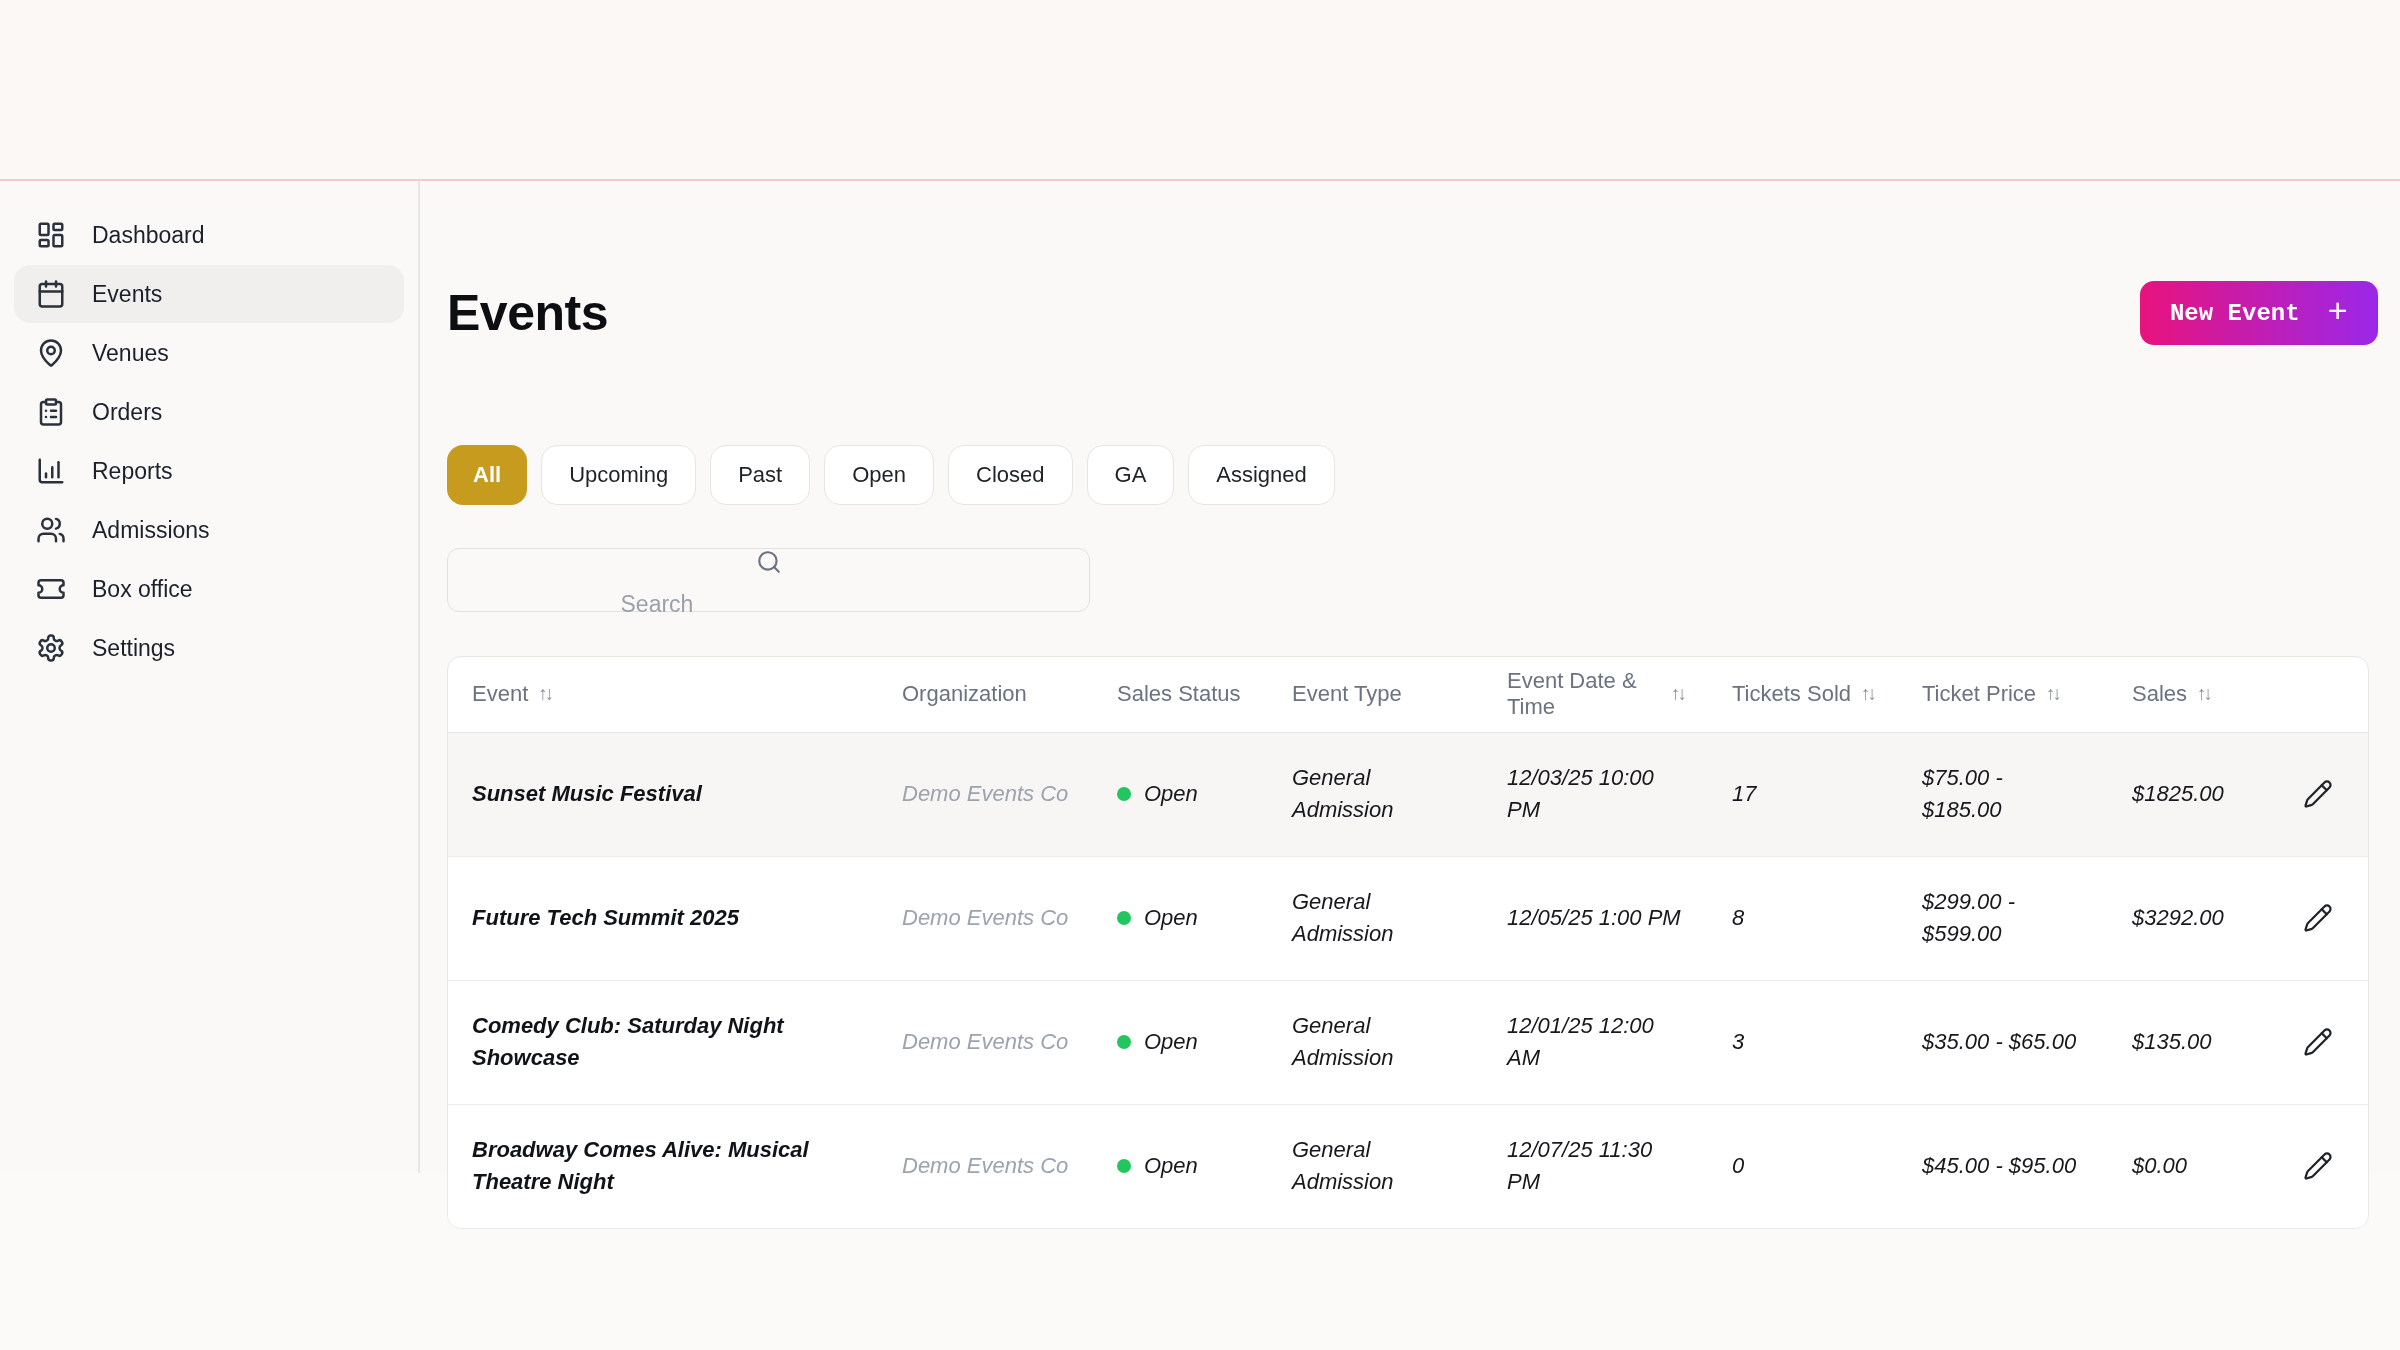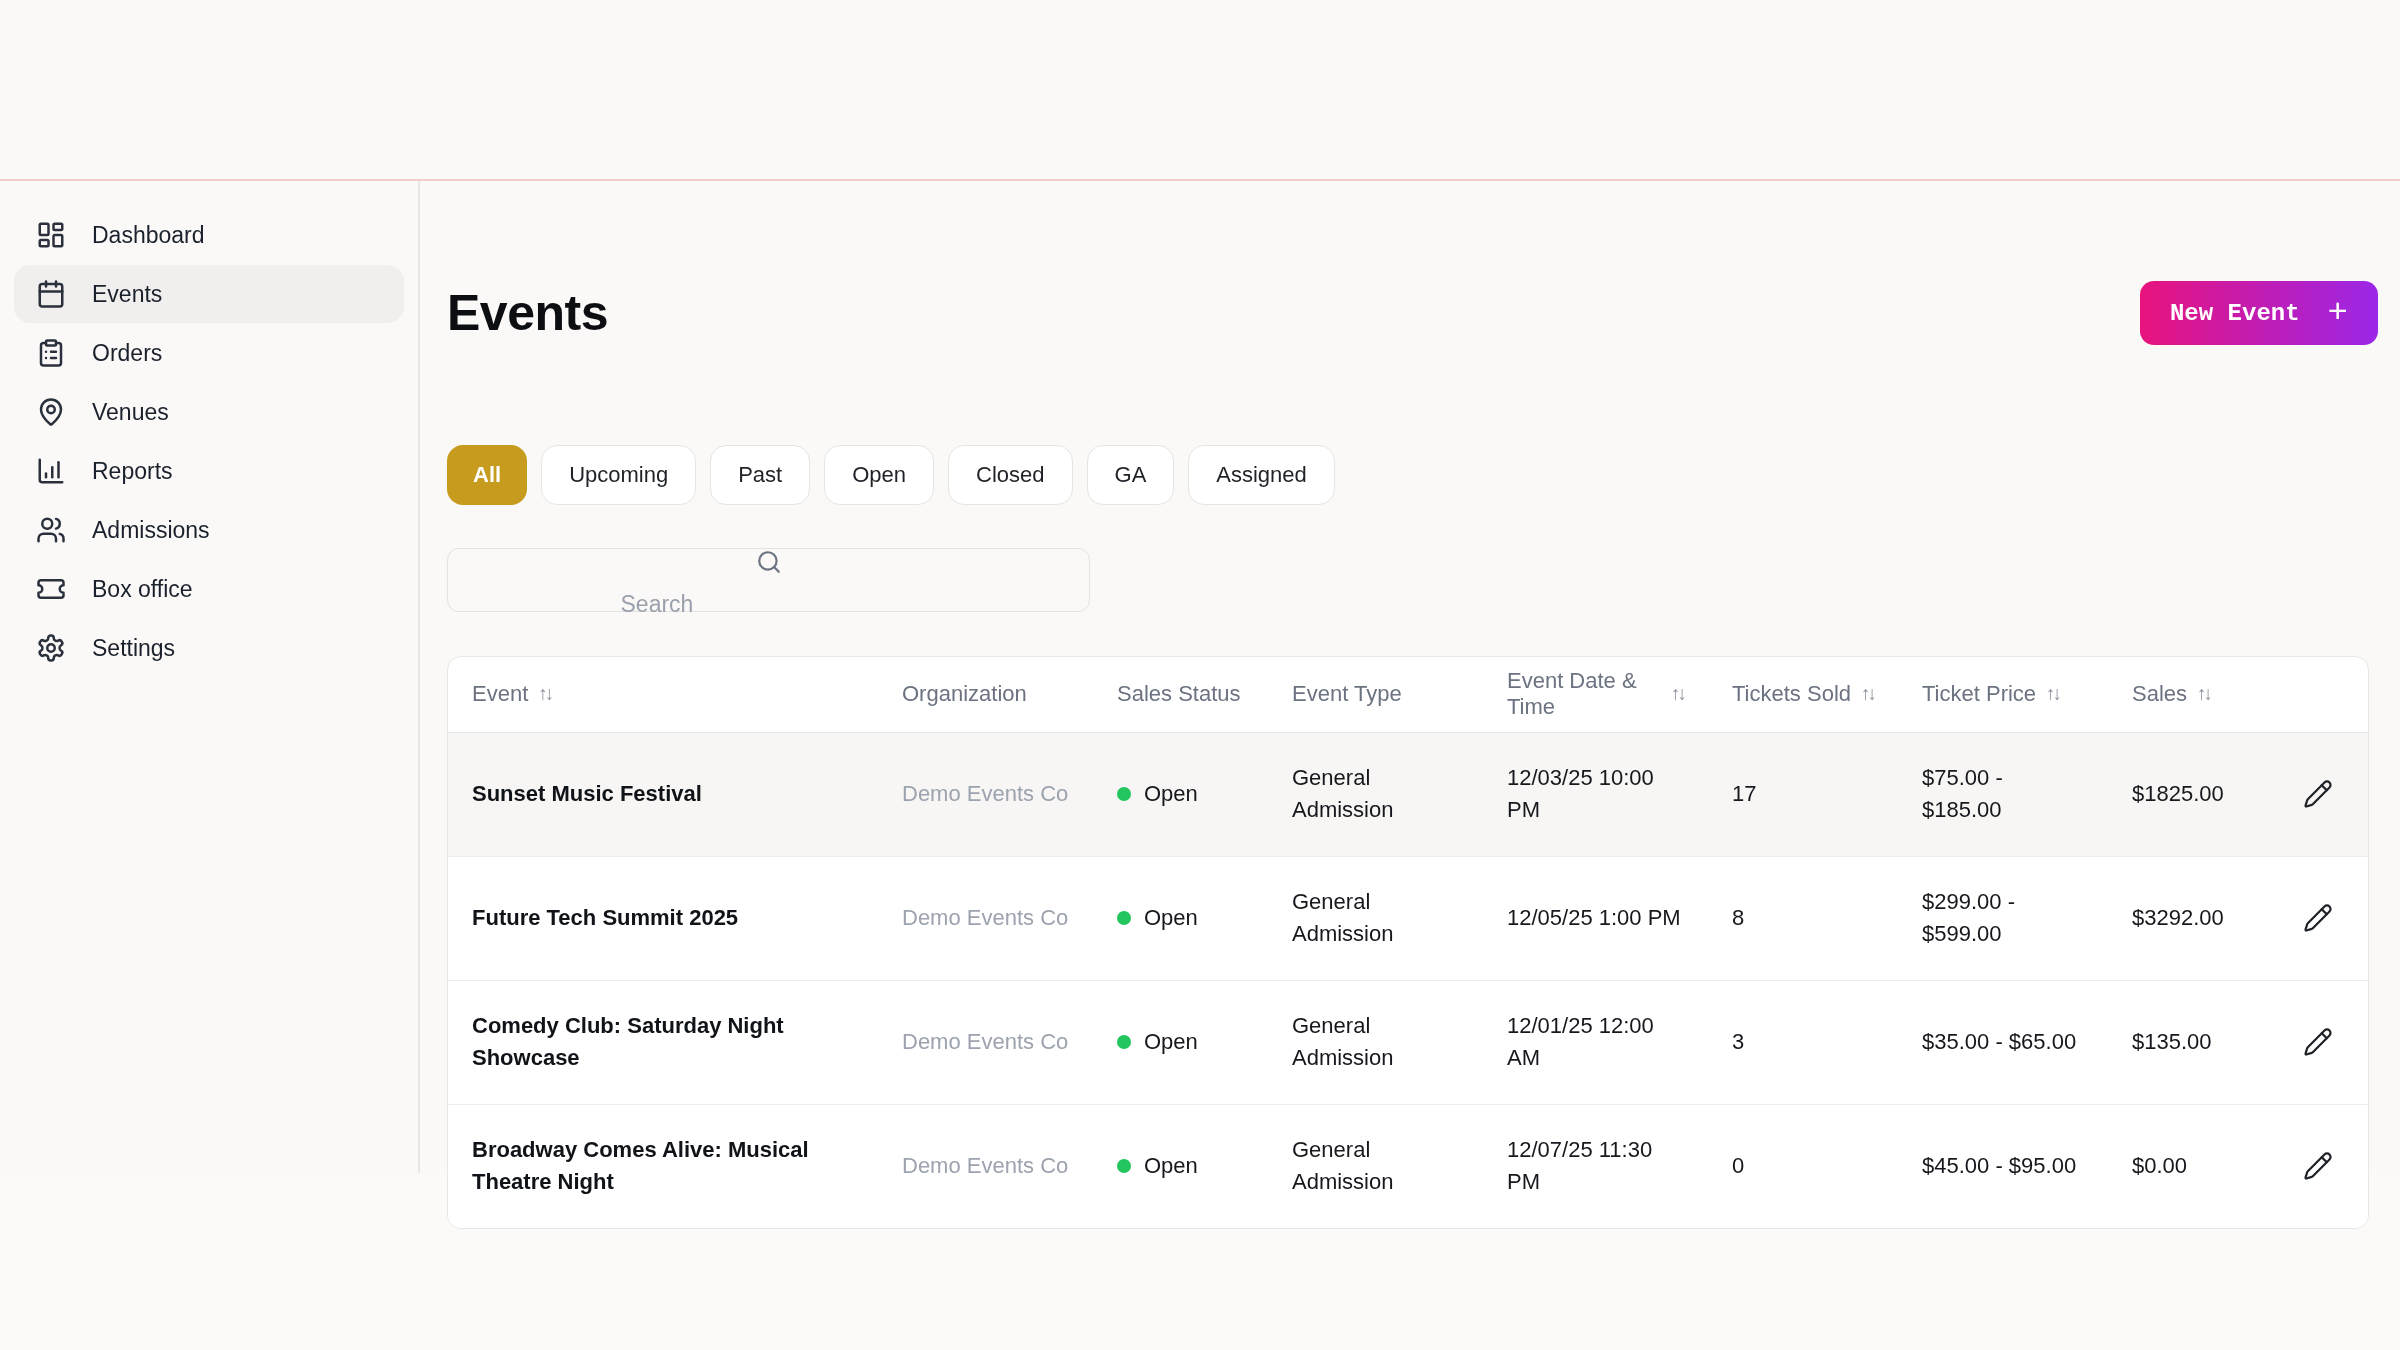--- a/index.html
+++ b/index.html
@@ -69,21 +69,21 @@
   col.c-event{width:430px;} col.c-org{width:215px;} col.c-status{width:175px;}
   col.c-type{width:215px;} col.c-date{width:225px;} col.c-sold{width:190px;}
   col.c-price{width:210px;} col.c-sales{width:165px;} col.c-edit{width:95px;}
   th{
     height:75px;padding:0 24px;text-align:left;vertical-align:middle;
     font-size:22px;font-weight:500;color:#6b7280;border-bottom:1.5px solid #e9e7e4;
   }
   .th-inner{display:flex;align-items:center;gap:10px;}
   .sort{font-size:19px;color:#8d939e;letter-spacing:-3px;white-space:nowrap;flex:0 0 auto;}
   td{height:124px;padding:0 24px;vertical-align:middle;font-size:22px;line-height:1.45;color:#16181d;}
-  tbody tr{background:#fff;cursor:pointer;}
+  tbody tr{background:#fff;cursor:pointer;font-style:italic;}
   tbody tr.highlight{background:#f7f6f4;}
   tbody tr + tr td{border-top:1.5px solid #efedeb;}
   .event-name{font-weight:600;color:#101318;}
   .org{color:#9ca3af;}
   .status{display:flex;align-items:center;gap:13px;}
   .dot{width:14px;height:14px;border-radius:50%;background:var(--status-open);flex:0 0 14px;}
   .edit-btn{background:none;border:none;cursor:pointer;padding:6px;display:flex;align-items:center;justify-content:center;}
   .edit-btn svg{width:30px;height:30px;stroke:#1f2328;fill:none;stroke-width:1.8;stroke-linecap:round;stroke-linejoin:round;}
 </style>
 </head>
@@ -108,35 +108,35 @@
         <svg viewBox="0 0 24 24">
             <path d="M8 2v4"></path>
             <path d="M16 2v4"></path>
             <rect width="18" height="18" x="3" y="4" rx="2"></rect>
             <path d="M3 10h18"></path>
           </svg>
         <span>Events</span>
       </div>
       <div class="nav-item">
         <svg viewBox="0 0 24 24">
+            <path d="M20 10c0 4.993-5.539 10.193-7.399 11.799a1 1 0 0 1-1.202 0C9.539 20.193 4 14.993 4 10a8 8 0 0 1 16 0"></path>
+            <circle cx="12" cy="10" r="3"></circle>
+          </svg>
+        <span>Venues</span>
+      </div>
+      <div class="nav-item">
+        <svg viewBox="0 0 24 24">
             <rect width="8" height="4" x="8" y="2" rx="1"></rect>
             <path d="M16 4h2a2 2 0 0 1 2 2v14a2 2 0 0 1-2 2H6a2 2 0 0 1-2-2V6a2 2 0 0 1 2-2h2"></path>
             <path d="M12 11h4"></path>
             <path d="M12 16h4"></path>
             <path d="M8 11h.01"></path>
             <path d="M8 16h.01"></path>
           </svg>
         <span>Orders</span>
-      </div>
-      <div class="nav-item">
-        <svg viewBox="0 0 24 24">
-            <path d="M20 10c0 4.993-5.539 10.193-7.399 11.799a1 1 0 0 1-1.202 0C9.539 20.193 4 14.993 4 10a8 8 0 0 1 16 0"></path>
-            <circle cx="12" cy="10" r="3"></circle>
-          </svg>
-        <span>Venues</span>
       </div>
       <div class="nav-item">
         <svg viewBox="0 0 24 24">
             <path d="M3 3v16a2 2 0 0 0 2 2h16"></path>
             <path d="M13 17V9"></path>
             <path d="M18 17V5"></path>
             <path d="M8 17v-3"></path>
           </svg>
         <span>Reports</span>
       </div>

